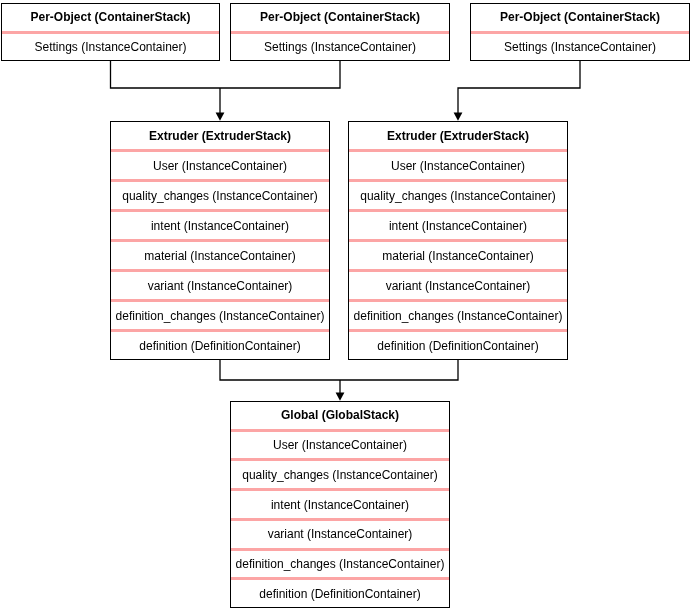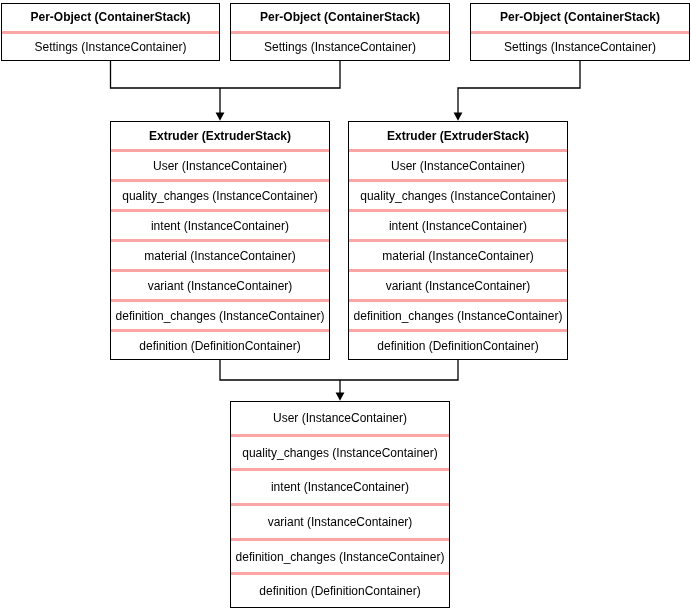--- a/index.html
+++ b/index.html
@@ -75,20 +75,21 @@
     <div class="cell">User (InstanceContainer)</div>
     <div class="cell">quality_changes (InstanceContainer)</div>
     <div class="cell">intent (InstanceContainer)</div>
     <div class="cell">material (InstanceContainer)</div>
     <div class="cell">variant (InstanceContainer)</div>
     <div class="cell">definition_changes (InstanceContainer)</div>
     <div class="cell">definition (DefinitionContainer)</div>
   </div>
 
   <div class="stack" style="left:230px; top:401px; width:220px; height:207px;">
+    <div class="cell hdr">Global (GlobalStack)</div>
     <div class="cell">User (InstanceContainer)</div>
     <div class="cell">quality_changes (InstanceContainer)</div>
     <div class="cell">intent (InstanceContainer)</div>
     <div class="cell">variant (InstanceContainer)</div>
     <div class="cell">definition_changes (InstanceContainer)</div>
     <div class="cell">definition (DefinitionContainer)</div>
   </div>
 
   <svg class="connectors" viewBox="0 0 691 611" xmlns="http://www.w3.org/2000/svg">
     <g stroke="#000000" stroke-width="1.3" fill="none">

